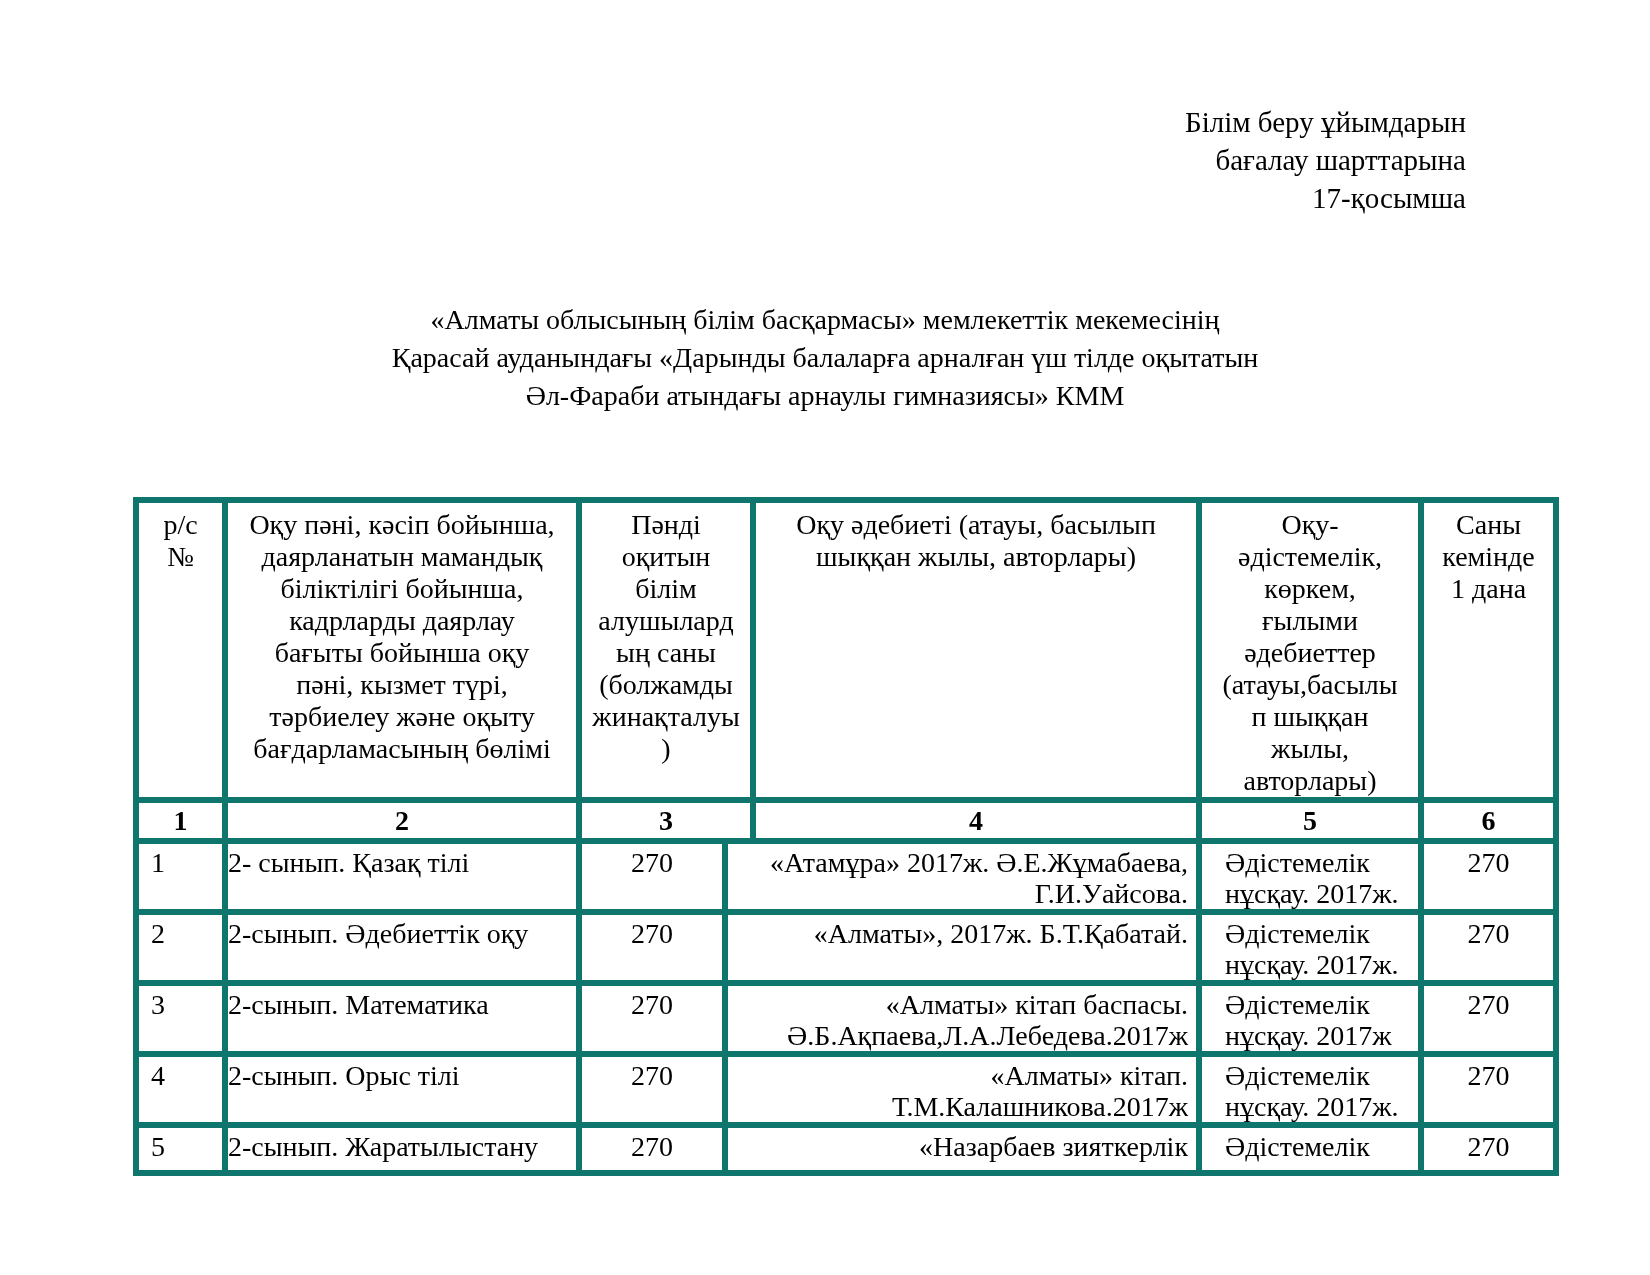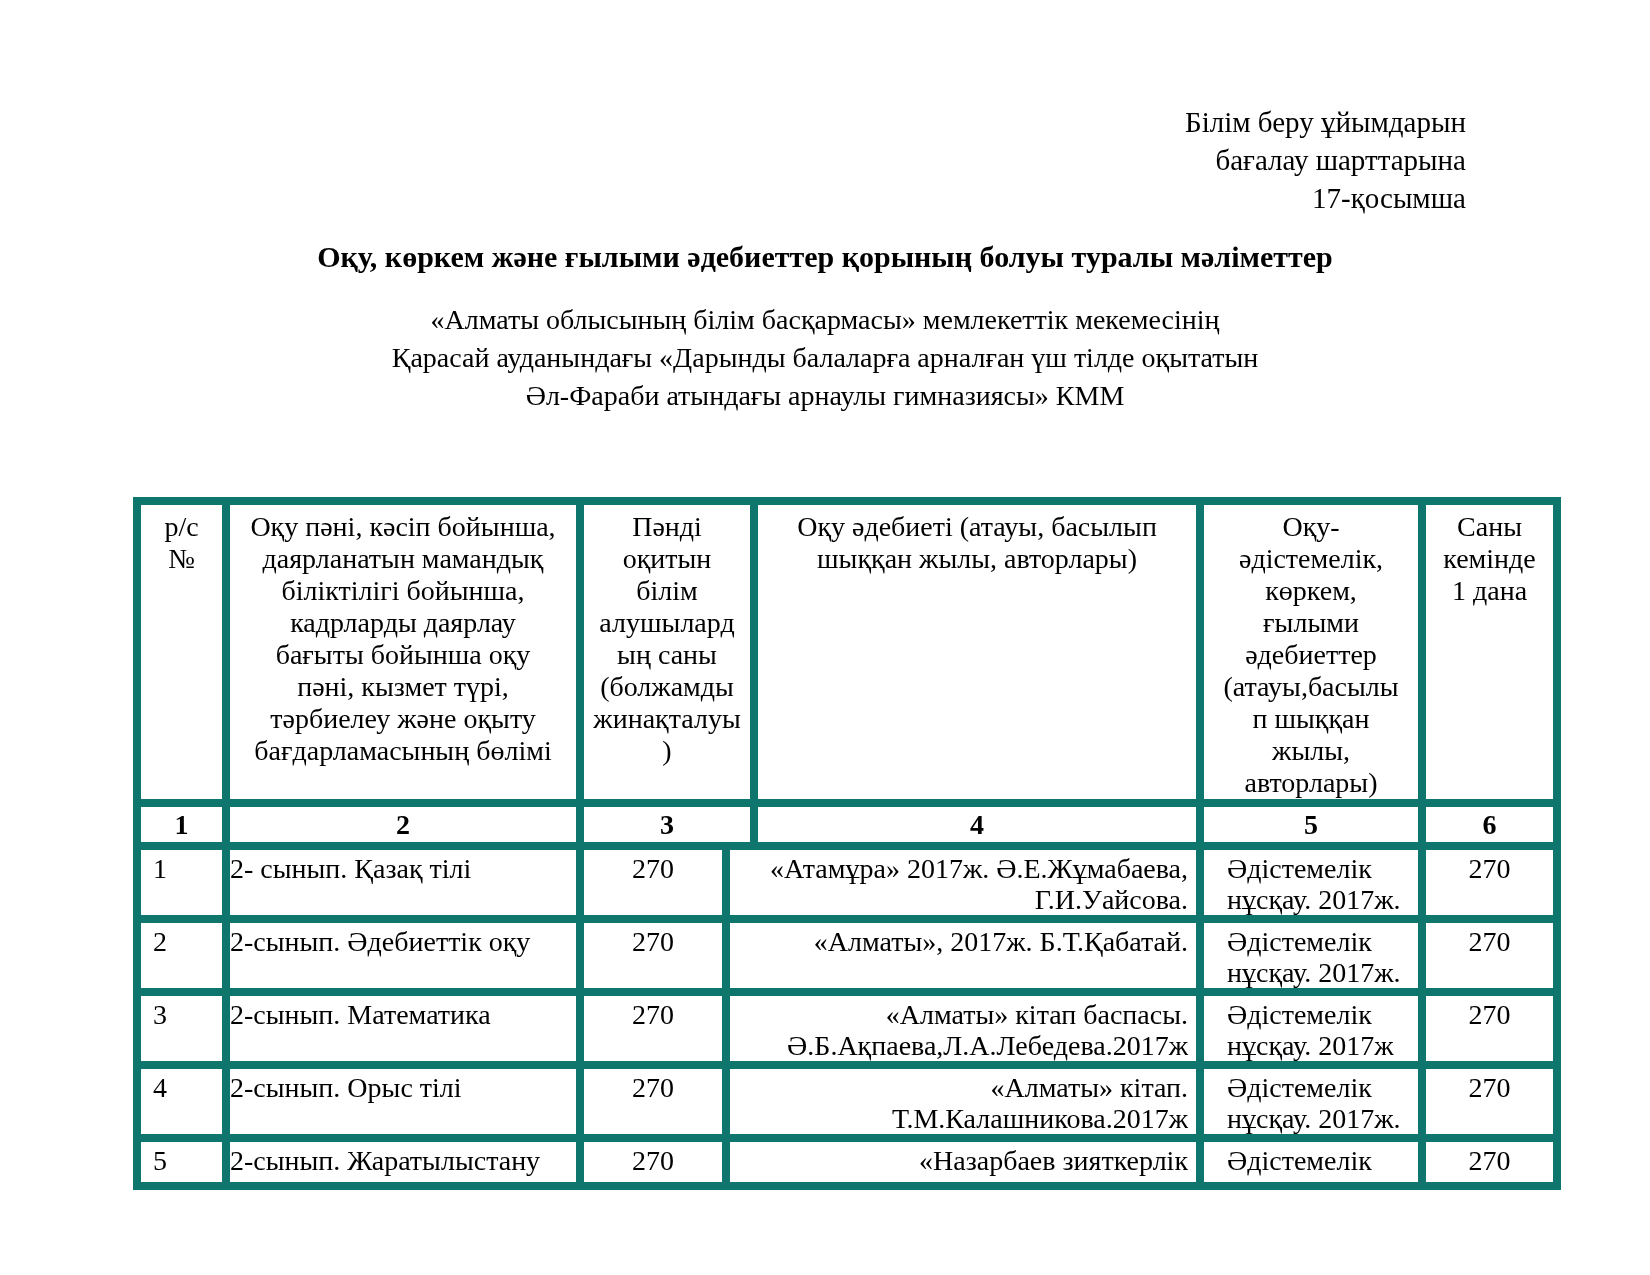--- a/index.html
+++ b/index.html
@@ -46,21 +46,21 @@
   table.lit-table {
     position: absolute;
     left: 133px;
     top: 497px;
     width: 1420px;
     border-collapse: collapse;
     table-layout: fixed;
     font-size: 28px;
   }
   table.lit-table td {
-    border: 8px solid #0f766e;
+    border: 6px solid #0f766e;
     vertical-align: top;
     white-space: pre-line;
     overflow: hidden;
   }
   tr.header-row td {
     text-align: center;
     line-height: 32px;
     padding: 6px 4px 0 4px;
   }
   tr.header-row { height: 294px; }
@@ -84,21 +84,20 @@
 </style>
 </head>
 <body>
 
 <div class="page">
 
   <div class="corner-note">Білім беру ұйымдарын
 бағалау шарттарына
 17-қосымша</div>
 
-  <div class="doc-title">Оқу, көркем және ғылыми әдебиеттер қорының болуы туралы мәліметтер</div>
 
   <div class="doc-subtitle">«Алматы облысының білім басқармасы» мемлекеттік мекемесінің
 Қарасай ауданындағы «Дарынды балаларға арналған үш тілде оқытатын
 Әл-Фараби атындағы арнаулы гимназиясы» КММ</div>
 
   <table class="lit-table">
     <colgroup>
       <col style="width:89px">
       <col style="width:354px">
       <col style="width:146px">

